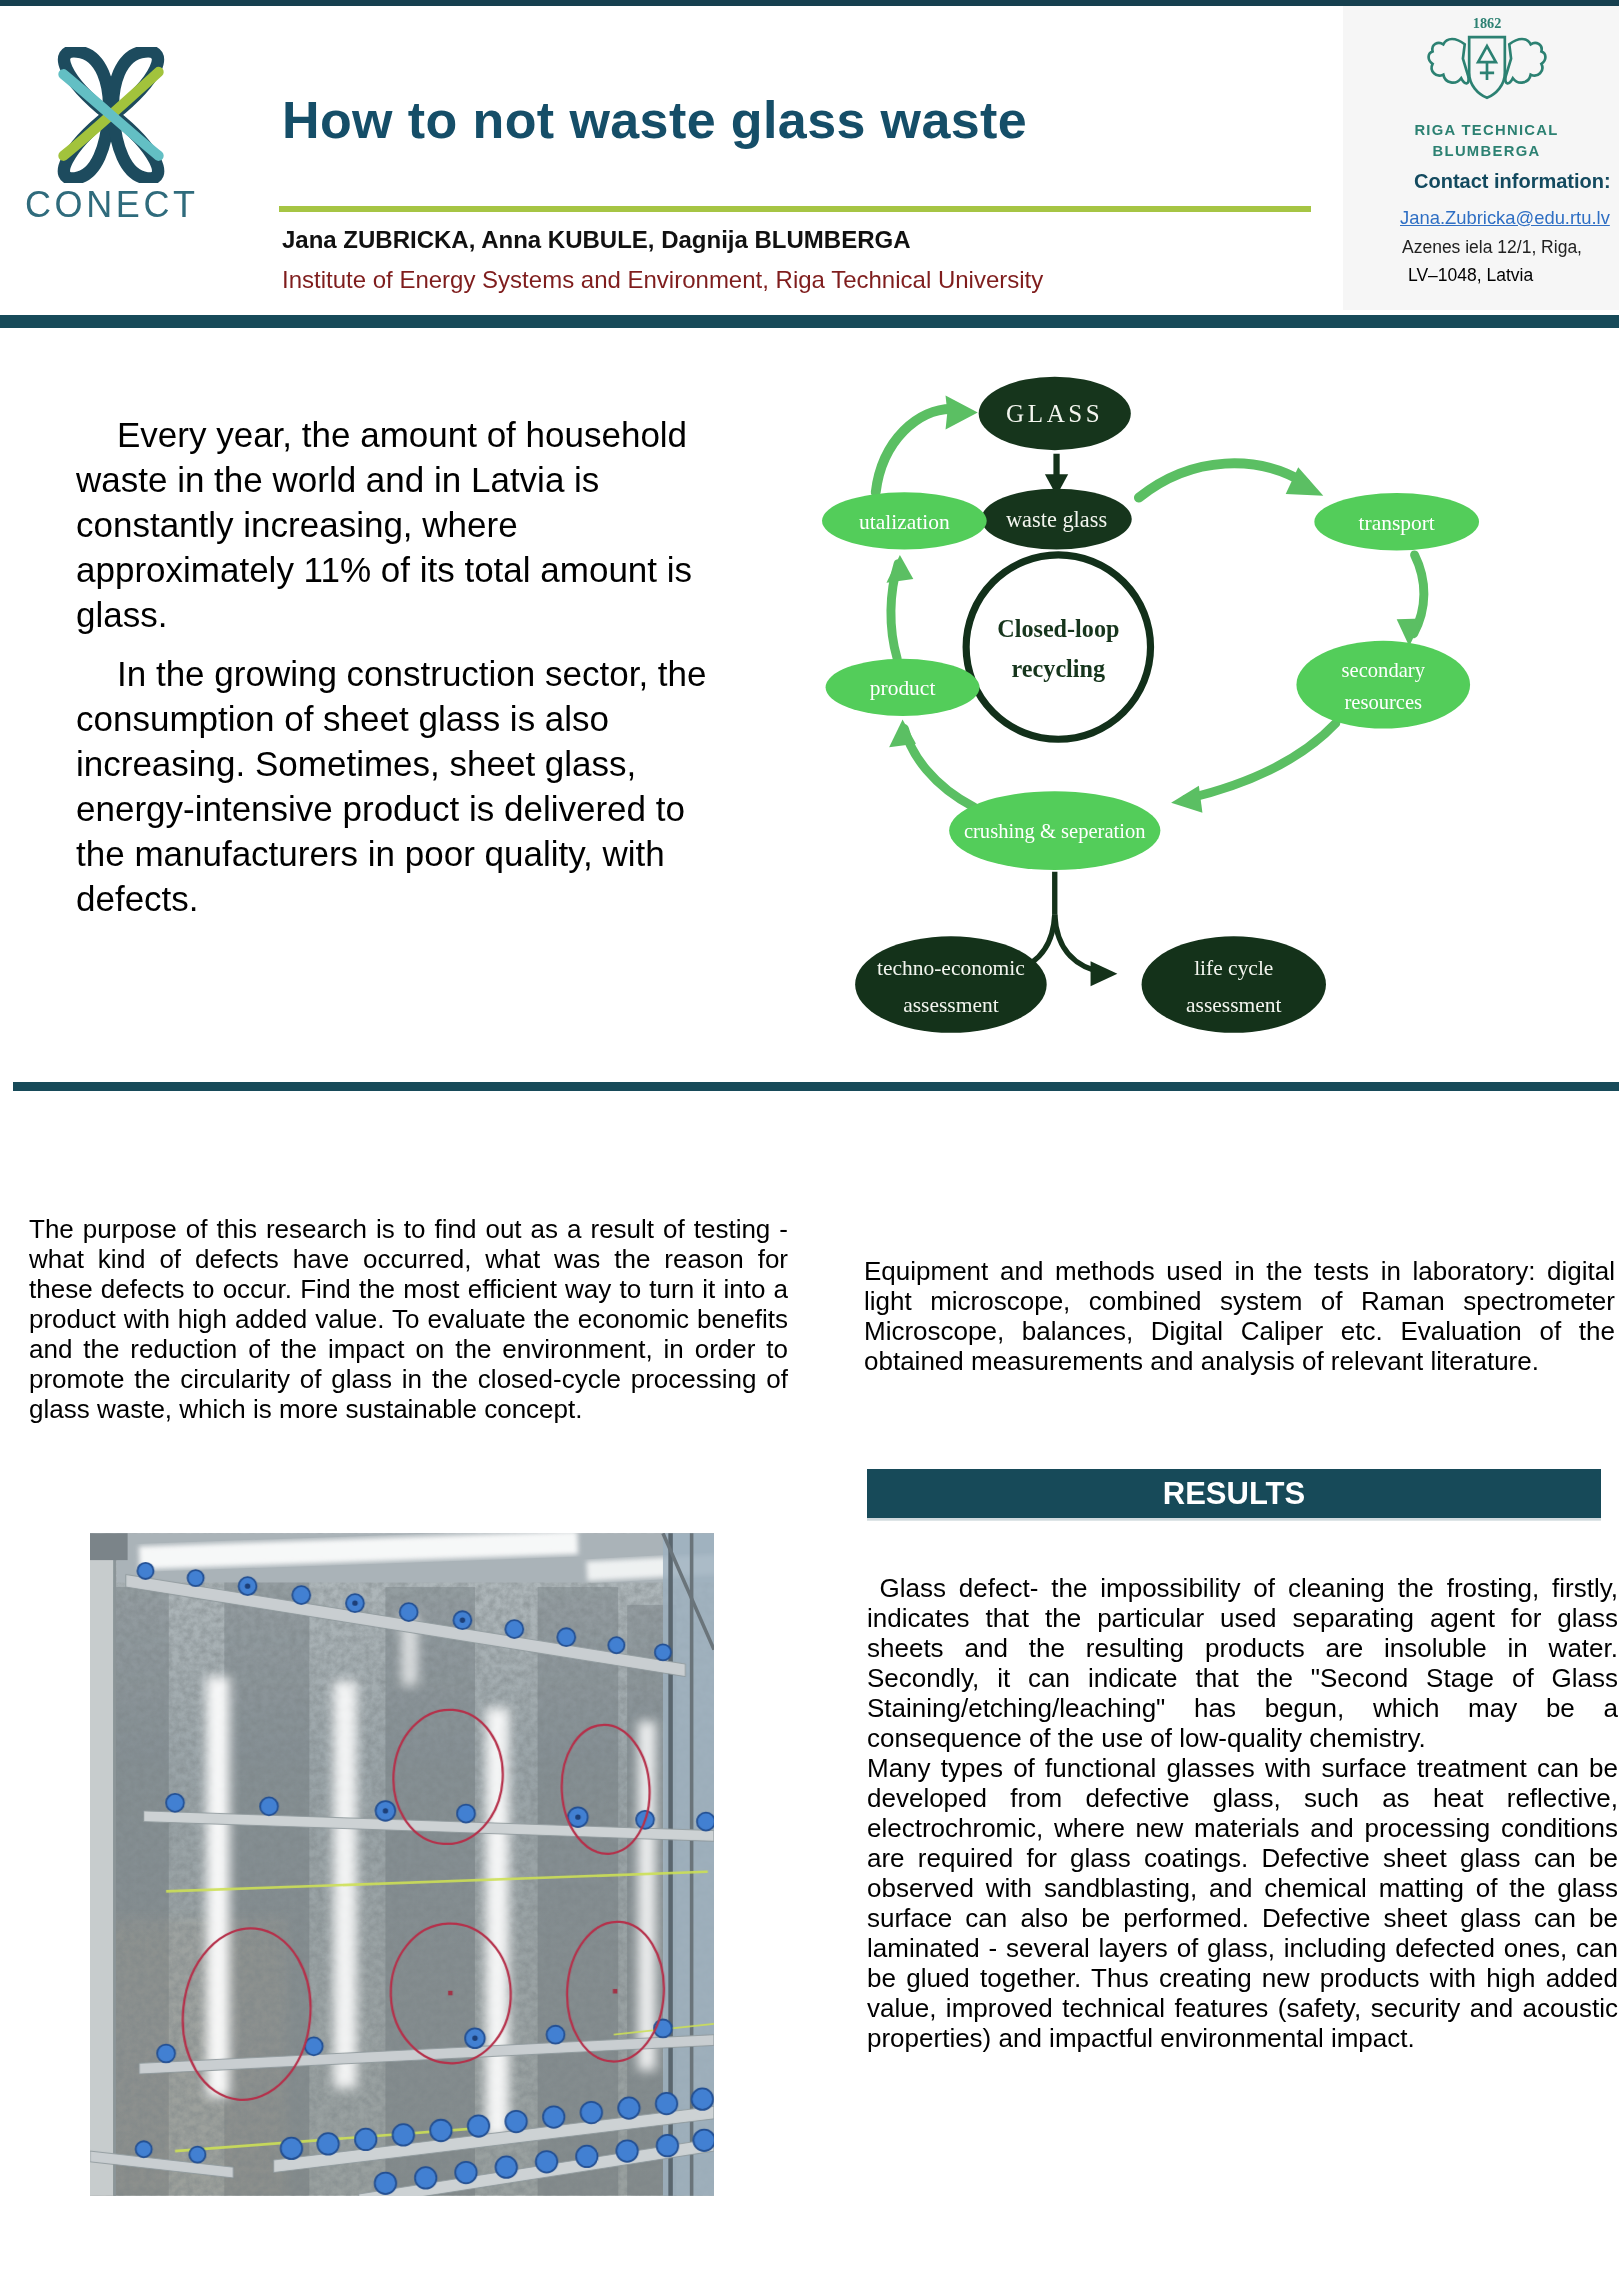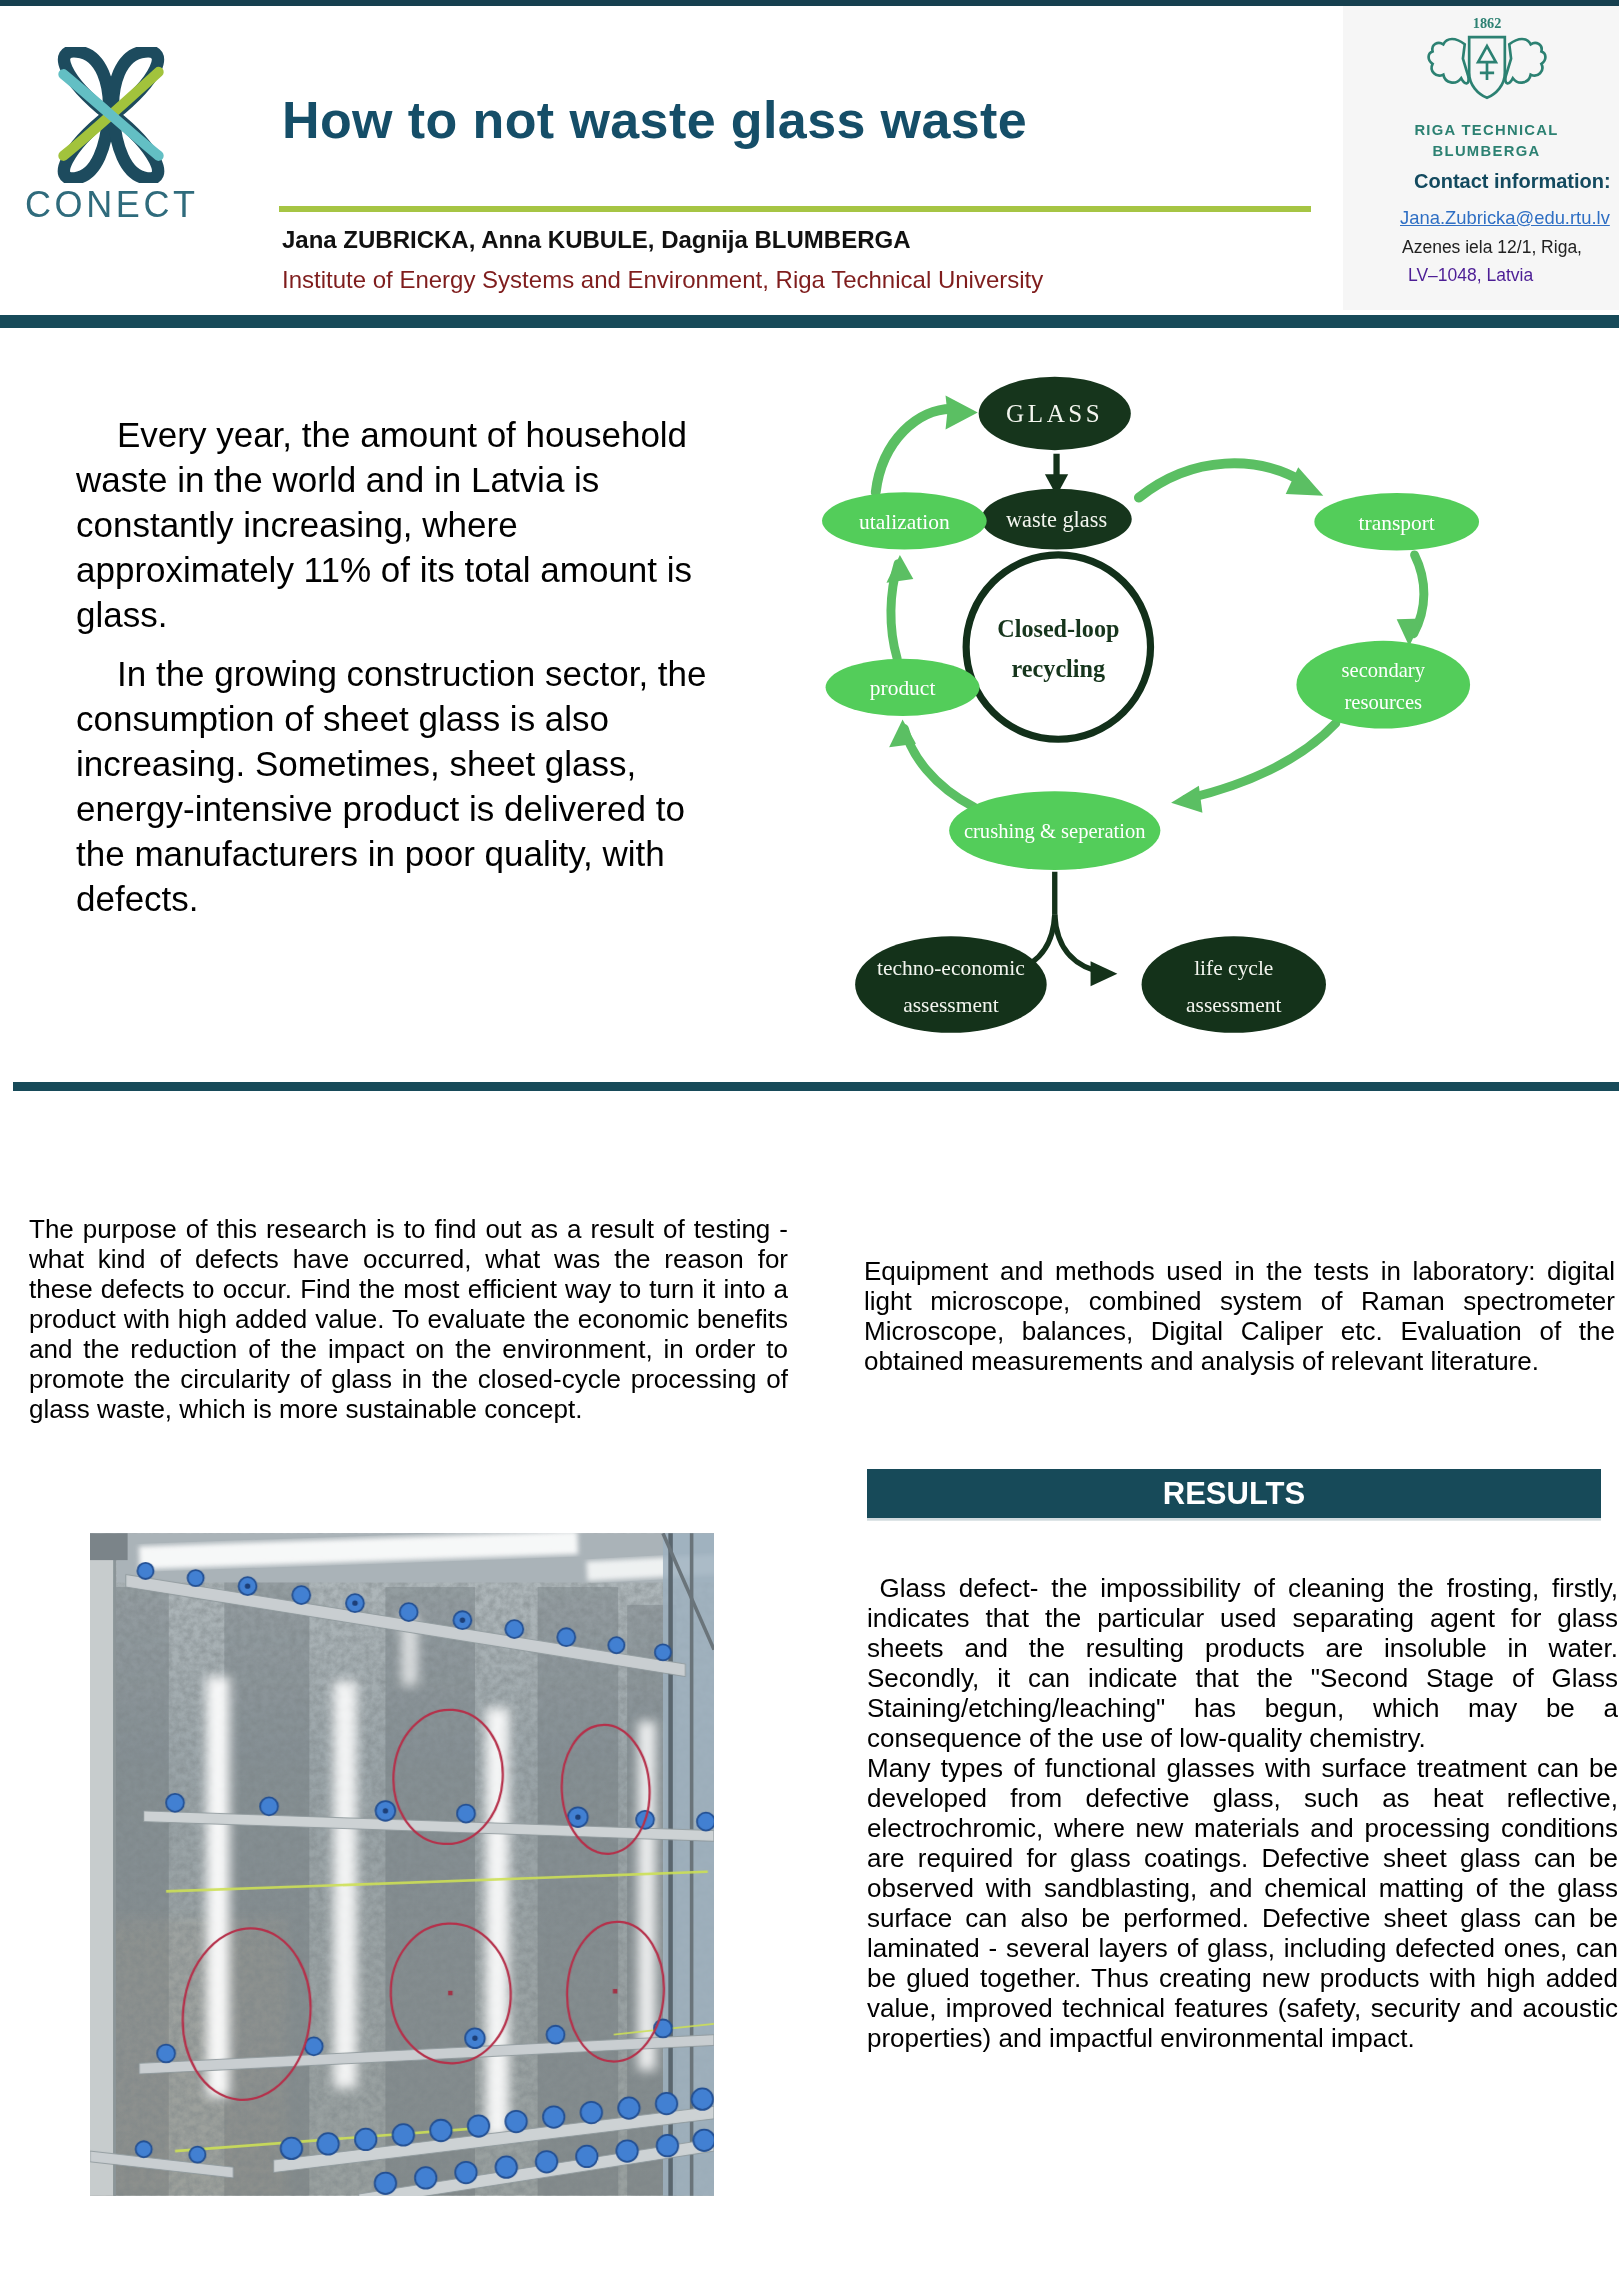--- a/index.html
+++ b/index.html
@@ -14,21 +14,21 @@
   .graypanel{left:1343px;top:6.3px;width:276px;height:304px;background:#f6f6f6;}
   .title{left:282px;top:90px;width:1039px;font-size:52px;font-weight:bold;color:#154e68;letter-spacing:0.4px;}
   .greenrule{left:279px;top:206px;width:1032px;height:6.3px;background:#a6c544;}
   .authors{left:282px;top:226px;width:1039px;font-size:24px;font-weight:bold;color:#111;}
   .institute{left:282px;top:266px;width:1039px;font-size:24px;color:#7f1d1d;}
   .conect-text{left:25px;top:184px;width:174px;text-align:left;font-size:36px;color:#2f6b7c;letter-spacing:3.6px;font-weight:500;}
   .rtu-text{width:215px;text-align:center;font-weight:bold;color:#2c8172;letter-spacing:1.3px;}
   .contact-h{left:1400px;top:170px;font-size:20px;font-weight:bold;color:#134a5f;margin-left:14px;}
   .contact-email{left:1400px;top:207px;font-size:18.4px;color:#2f6fc4;text-decoration:underline;cursor:pointer;}
   .contact-a1{left:1402px;top:237px;font-size:17.5px;color:#222;}
-  .contact-a2{left:1408px;top:265px;font-size:17.5px;color:#4c1d95;}
+  .contact-a2{left:1408px;top:265px;font-size:17.5px;color:#000000;}
   .lead{left:76px;width:661px;font-size:35px;line-height:45px;color:#000;text-indent:41px;}
   .sechead{height:49px;background:#174a59;color:#fff;display:flex;align-items:center;justify-content:center;
     font-size:31px;font-weight:bold;box-shadow:0 2.7px 0 rgba(150,170,180,.45);}
   .body-just{font-size:26px;line-height:30px;color:#000;text-align:justify;}
   .body-just p{margin:0;}
   svg text{font-family:"Liberation Serif",serif;}
 </style>
 </head>
 <body>
 

